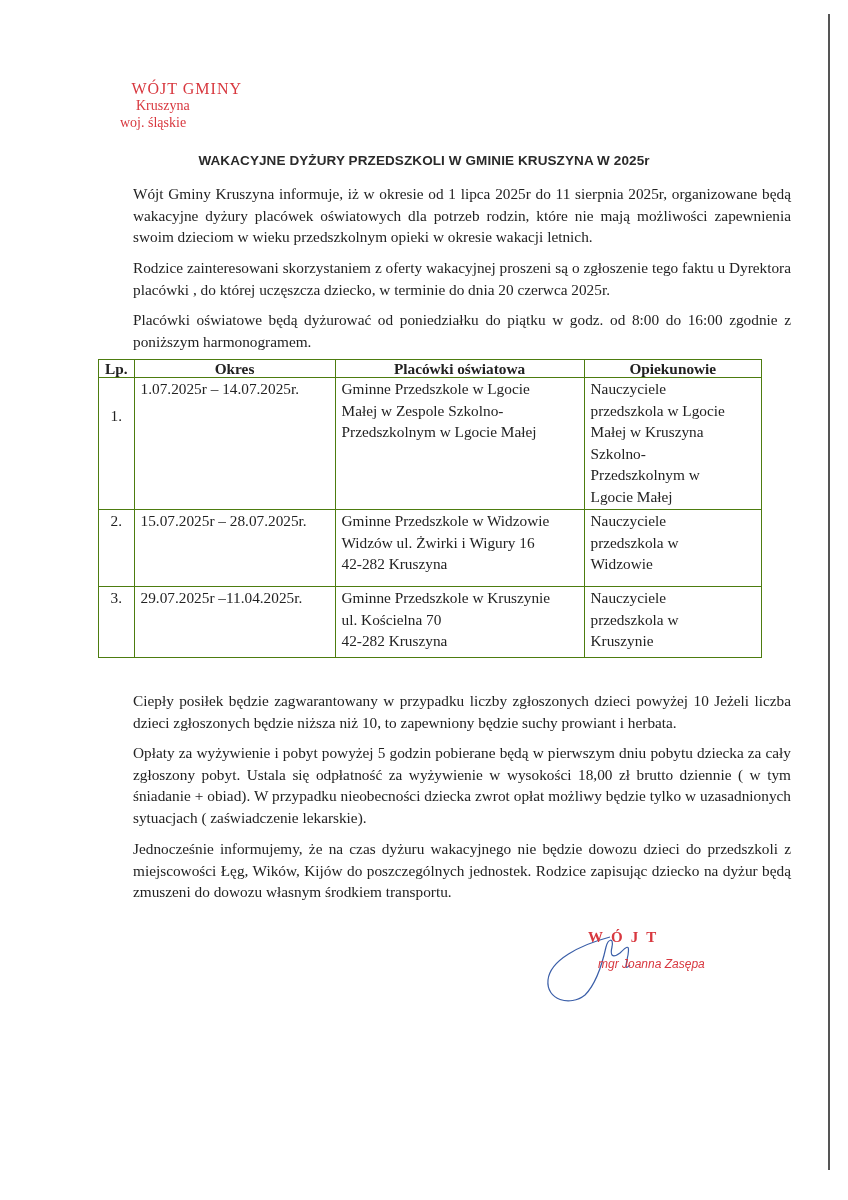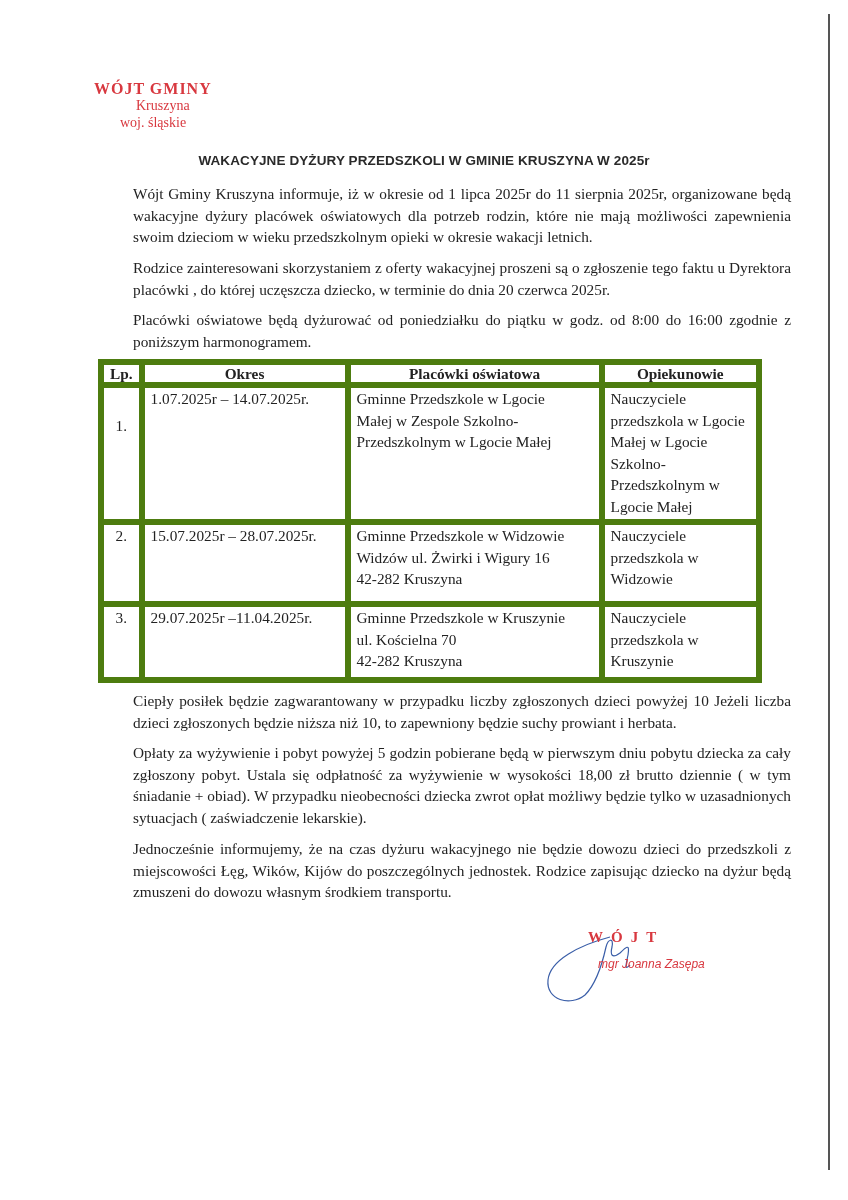--- a/index.html
+++ b/index.html
@@ -1,24 +1,24 @@
 <!DOCTYPE html>
 <html><head>
   <meta charset="utf-8">
   <style>
     html, body { margin: 0; padding: 0; background: #ffffff; }
     body { width: 848px; height: 1200px; position: relative; overflow: hidden; font-family: "Liberation Serif", serif; color: #1e1e1e; }
     .stamp { position: absolute; left: 82px; top: 80px; width: 160px; color: #d8383f; text-align: center; }
-    .stamp .l1 { font-family: "Liberation Serif", serif; font-weight: bold; font-size: 16px; letter-spacing: 1px; text-align: left; margin-left: 12px; }
+    .stamp .l1 { font-family: "Liberation Serif", serif; font-weight: normal; font-size: 16px; letter-spacing: 1px; text-align: right; margin-left: 6px; }
     .stamp .l2 { font-size: 14px; line-height: 16px; margin-left: 22px; text-align:left; padding-left: 32px; }
     .stamp .l3 { font-size: 14px; line-height: 17px; text-align:left; padding-left: 38px; }
     .title { position: absolute; left: 0; width: 848px; top: 153px; text-align: center; font-family: "Liberation Sans", sans-serif; font-weight: bold; font-size: 13.5px; color: #2a2a2a; letter-spacing: 0.1px; }
     .para { position: absolute; left: 100px; width: 658px; font-size: 15.3px; line-height: 21.5px; text-align: justify; color: #222; margin-left: 33px; }
     table.schedule { position: absolute; left: 98px; top: 359px; width: 664px; border-collapse: collapse; font-size: 15.3px; line-height: 21.5px; color: #222; }
-    table.schedule th, table.schedule td { border: 6px solid #4d7c0f; vertical-align: top; padding: 0 6px; }
+    table.schedule th, table.schedule td { border: 1px solid #4d7c0f; vertical-align: top; padding: 0 6px; }
     table.schedule th { font-weight: bold; text-align: center; height: 17px; line-height: 17px; }
     table.schedule td.lp { text-align: center; width: 22px; padding: 0 4px; }
     .row1 td { height: 131px; }
     .row2 td { height: 76px; }
     .row3 td { height: 70px; }
     .row1 td.lp { vertical-align: middle; }
     .row1 td.lp span { position: relative; top: -28px; }
     .sign { position: absolute; left: 540px; top: 925px; width: 200px; height: 90px; }
     .sign .wojt { position: absolute; left: 48px; top: 4px; color: #d8383f; font-weight: bold; font-size: 15px; letter-spacing: 8px; }
     .sign .name { position: absolute; left: 38px; top: 32px; color: #d8383f; font-style: italic; font-family: "Liberation Sans", sans-serif; font-size: 12px; margin-left: 20px; }
@@ -56,21 +56,21 @@
       <td class="lp"><span>1.</span></td>
       <td>1.07.2025r – 14.07.2025r.</td>
       <td>
         <div>Gminne Przedszkole w Lgocie</div>
         <div>Małej w Zespole Szkolno-</div>
         <div>Przedszkolnym w Lgocie Małej</div>
       </td>
       <td>
         <div>Nauczyciele</div>
         <div>przedszkola w Lgocie</div>
-        <div>Małej w Lgocie</div>
+        <div>Małej w Kruszyna</div>
         <div>Szkolno-</div>
         <div>Przedszkolnym w</div>
         <div>Lgocie Małej</div>
       </td>
     </tr>
     <tr class="row2">
       <td class="lp">2.</td>
       <td>15.07.2025r – 28.07.2025r.</td>
       <td>
         <div>Gminne Przedszkole w Widzowie</div>

